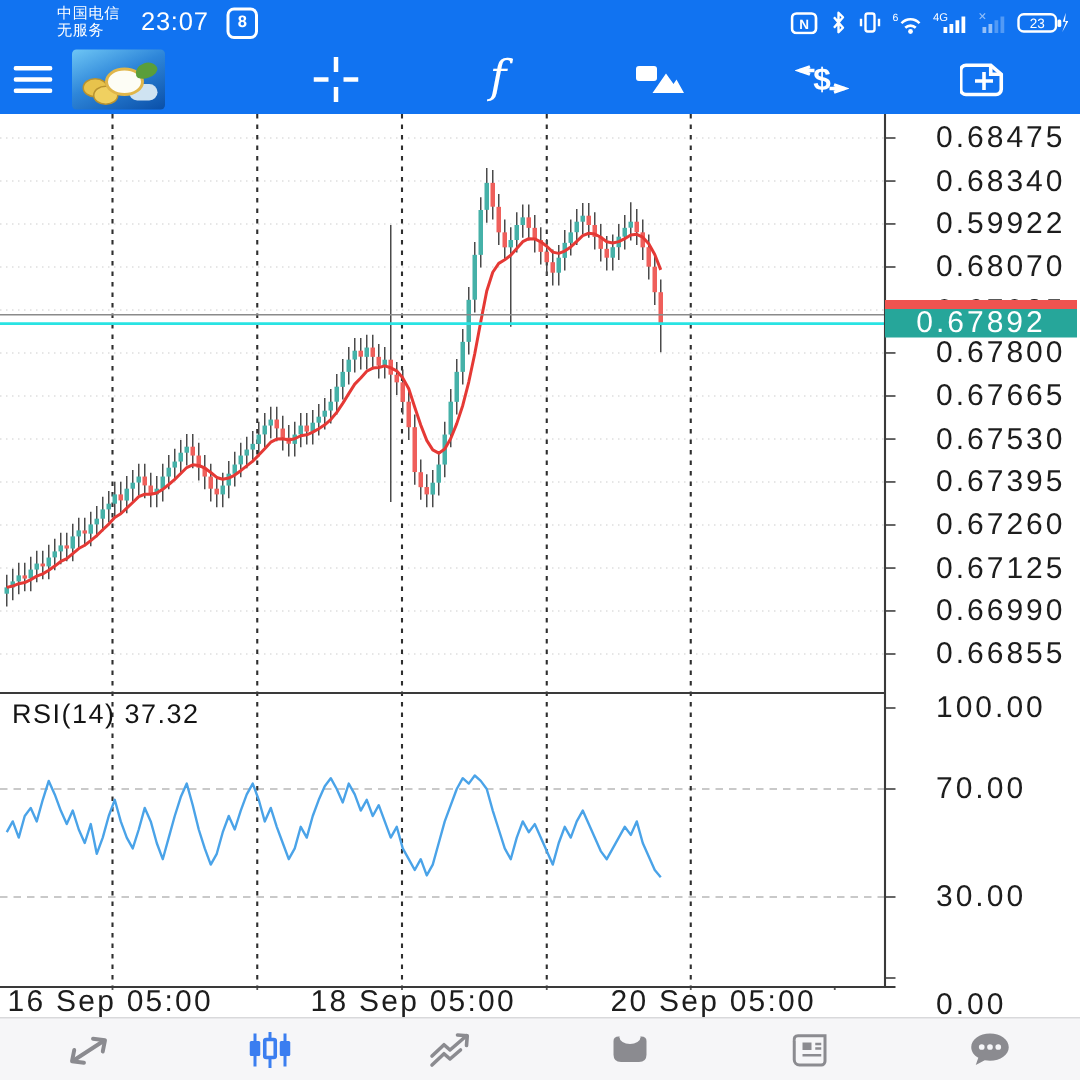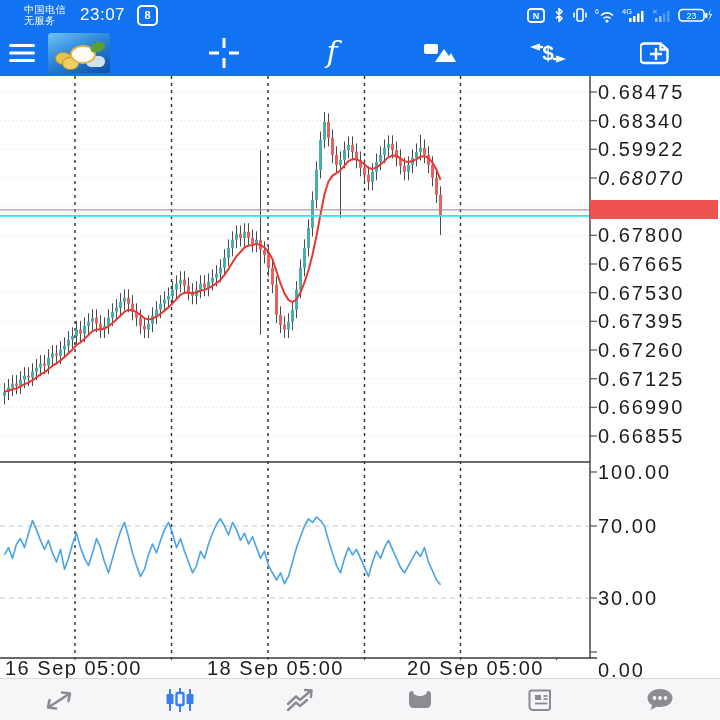--- a/index.html
+++ b/index.html
@@ -2,21 +2,21 @@
 <html><head>
 <meta charset="utf-8">
 <style>
   html,body{margin:0;padding:0;background:#fff;}
   .screen{position:relative;width:720px;height:720px;overflow:hidden;
           font-family:"Liberation Sans",sans-serif;background:#fff;}
 
   
   .status-bar{position:absolute;left:0;top:0;width:720px;height:30px;background:#1173f1;
               display:flex;align-items:center;color:#fff;}
-  .carrier-block{margin-left:24px;font-size:10px;line-height:11px;letter-spacing:.5px;}
+  .carrier-block{margin-left:38px;font-size:10px;line-height:11px;letter-spacing:.5px;}
   .status-time{margin-left:14px;font-size:17px;letter-spacing:.5px;}
   .badge8{margin-left:12px;width:17px;height:17px;border:2px solid #fff;border-radius:5px;
           font-size:11px;font-weight:bold;display:flex;align-items:center;justify-content:center;}
   .status-icons{margin-left:auto;margin-right:8px;display:flex;align-items:center;gap:7px;}
   .status-icons svg{display:block;}
 
   
   .toolbar{position:absolute;left:0;top:30px;width:720px;height:46px;background:#1173f1;
            display:flex;align-items:center;}
   .menu-btn{width:40px;height:40px;display:flex;align-items:center;justify-content:center;margin-left:2px;}
@@ -31,21 +31,21 @@
   .tool-icons{flex:1;display:flex;justify-content:space-around;align-items:center;margin-left:60px;margin-right:10px;}
   .tool-btn{display:flex;align-items:center;justify-content:center;height:42px;min-width:42px;}
   .fn-glyph{font:italic 30px "DejaVu Serif",serif;color:#fff;padding-bottom:4px;}
 
   
   .chart-wrap{position:absolute;left:0;top:76px;width:720px;height:602px;background:#fff;}
   #chart-svg{position:absolute;left:0;top:0;}
   .sym-label{position:absolute;left:10px;top:5px;font-size:20px;letter-spacing:1.5px;color:#141414;}
   .ohlc-label{position:absolute;left:5px;top:23px;font-size:20px;letter-spacing:1.5px;color:#141414;white-space:nowrap;}
   .rsi-title{position:absolute;left:8px;top:390px;font-size:18px;letter-spacing:1px;color:#141414;}
-  .axis-label{position:absolute;left:598px;height:22px;line-height:22px;font-size:20px;
+  .axis-label{position:absolute;left:624px;height:22px;line-height:22px;font-size:20px;
               letter-spacing:2px;color:#1d1d1d;white-space:nowrap;}
   .date-label{position:absolute;top:583px;height:31px;line-height:18px;font-size:20px;
               letter-spacing:1.5px;color:#1d1d1d;white-space:nowrap;}
   .price-tag{position:absolute;left:590px;width:128px;height:19px;line-height:19px;text-align:center;
              color:#fff;font-size:20px;letter-spacing:2px;}
   #ask-tag{z-index:1;}
   #bid-tag{z-index:2;}
 
   
   .navbar{position:absolute;left:0;top:678px;width:720px;height:42px;background:#f6f6f8;
@@ -425,25 +425,26 @@
         <line x1="440.5" y1="110.3" x2="440.5" y2="158.9" stroke="#4a4a4a" stroke-width="1"></line>
         <rect x="439" y="118.8" width="3" height="21.0" fill="#ef5f5b"></rect>
         <path d="M4.5,315.6 L8.5,314.7 L12.5,313.1 L16.5,312.4 L20.5,310.4 L24.5,308.1 L28.5,306.6 L32.5,304.2 L36.5,301.4 L40.5,298.3 L44.5,296.4 L48.5,293.1 L52.5,289.7 L56.5,287.5 L60.5,284.4 L64.5,281.1 L68.5,277.2 L72.5,273.4 L76.5,269.0 L80.5,266.5 L84.5,262.8 L88.5,259.0 L92.5,255.1 L96.5,253.5 L100.5,253.5 L104.5,252.7 L108.5,250.2 L112.5,247.0 L116.5,243.6 L120.5,239.7 L124.5,235.7 L128.5,233.9 L132.5,234.3 L136.5,236.0 L140.5,239.0 L144.5,242.3 L148.5,243.5 L152.5,242.7 L156.5,240.7 L160.5,237.8 L164.5,234.6 L168.5,231.4 L172.5,227.4 L176.5,223.1 L180.5,218.8 L184.5,216.7 L188.5,216.5 L192.5,217.3 L196.5,216.5 L200.5,214.5 L204.5,213.9 L208.5,212.1 L212.5,209.8 L216.5,207.2 L220.5,203.7 L224.5,198.9 L228.5,192.9 L232.5,186.4 L236.5,180.1 L240.5,176.0 L244.5,171.5 L248.5,169.4 L252.5,169.0 L256.5,167.9 L260.5,169.2 L264.5,171.3 L268.5,175.9 L272.5,183.2 L276.5,195.5 L280.5,207.4 L284.5,217.6 L288.5,223.9 L292.5,226.1 L296.5,223.3 L300.5,216.3 L304.5,206.4 L308.5,194.3 L312.5,178.7 L316.5,159.8 L320.5,138.5 L324.5,118.0 L328.5,105.5 L332.5,99.6 L336.5,97.2 L340.5,94.2 L344.5,89.7 L348.5,85.1 L352.5,83.1 L356.5,83.3 L360.5,85.2 L364.5,88.2 L368.5,92.1 L372.5,92.9 L376.5,91.4 L380.5,88.6 L384.5,84.9 L388.5,81.1 L392.5,79.5 L396.5,80.0 L400.5,82.2 L404.5,85.2 L408.5,86.0 L412.5,85.1 L416.5,83.1 L420.5,80.6 L424.5,80.2 L428.5,82.1 L432.5,86.5 L436.5,93.7 L440.5,103.9 " fill="none" stroke="#e53935" stroke-width="2" stroke-linejoin="round"></path>
         <line x1="0" y1="133.9" x2="590" y2="133.9" stroke="#8a8a8a" stroke-width="1"></line>
         <line x1="0" y1="139.8" x2="593" y2="139.8" stroke="#29e3e3" stroke-width="1.8"></line>
         <path d="M4.5,478.8 L8.5,471.6 L12.5,482.4 L16.5,468.0 L20.5,462.6 L24.5,471.6 L28.5,457.2 L32.5,444.6 L36.5,453.6 L40.5,464.4 L44.5,473.4 L48.5,464.4 L52.5,477.0 L56.5,486.0 L60.5,473.4 L64.5,493.2 L68.5,482.4 L72.5,468.0 L76.5,457.2 L80.5,471.6 L84.5,482.4 L88.5,489.6 L92.5,477.0 L96.5,462.6 L100.5,471.6 L104.5,486.0 L108.5,496.8 L112.5,482.4 L116.5,468.0 L120.5,455.4 L124.5,446.4 L128.5,460.8 L132.5,477.0 L136.5,489.6 L140.5,500.4 L144.5,493.2 L148.5,478.8 L152.5,468.0 L156.5,477.0 L160.5,464.4 L164.5,453.6 L168.5,446.4 L172.5,457.2 L176.5,471.6 L180.5,462.6 L184.5,475.2 L188.5,486.0 L192.5,496.8 L196.5,489.6 L200.5,475.2 L204.5,482.4 L208.5,468.0 L212.5,457.2 L216.5,448.2 L220.5,442.8 L224.5,450.0 L228.5,459.0 L232.5,446.4 L236.5,453.6 L240.5,464.4 L244.5,457.2 L248.5,468.0 L252.5,460.8 L256.5,471.6 L260.5,482.4 L264.5,475.2 L268.5,489.6 L272.5,496.8 L276.5,504.0 L280.5,496.8 L284.5,507.6 L288.5,500.4 L292.5,486.0 L296.5,471.6 L300.5,460.8 L304.5,450.0 L308.5,442.8 L312.5,446.4 L316.5,441.0 L320.5,444.6 L324.5,450.0 L328.5,464.4 L332.5,477.0 L336.5,489.6 L340.5,496.8 L344.5,482.4 L348.5,471.6 L352.5,478.8 L356.5,473.4 L360.5,482.4 L364.5,491.4 L368.5,500.4 L372.5,486.0 L376.5,475.2 L380.5,482.4 L384.5,471.6 L388.5,464.4 L392.5,473.4 L396.5,482.4 L400.5,491.4 L404.5,496.8 L408.5,489.6 L412.5,482.4 L416.5,475.2 L420.5,480.6 L424.5,471.6 L428.5,486.0 L432.5,495.0 L436.5,504.0 L440.5,508.8 " fill="none" stroke="#4aa3e8" stroke-width="1.6" stroke-linejoin="round"></path>
         <line x1="0" y1="386" x2="590" y2="386" stroke="#3a3a3a" stroke-width="1.4"></line>
         <line x1="0" y1="582" x2="597" y2="582" stroke="#3a3a3a" stroke-width="1.4"></line>
         <line x1="590" y1="0" x2="590" y2="582" stroke="#3a3a3a" stroke-width="1.4"></line>
       </svg>
+    <div class="rsi-title">RSI(14) 37.32</div>
     <div id="price-labels">
         <div class="axis-label" style="top: 5px;">0.68475</div>
         <div class="axis-label" style="top: 33.6667px;">0.68340</div>
         <div class="axis-label" style="top: 62.3334px;">0.59922</div>
-        <div class="axis-label" style="top: 91.0001px; font-style: italic;">0.68070</div>
+        <div class="axis-label" style="top: 91.0001px;">0.68070</div>
         <div class="axis-label" style="top: 119.667px;">0.67935</div>
         <div class="axis-label" style="top: 148.333px;">0.67800</div>
         <div class="axis-label" style="top: 177px;">0.67665</div>
         <div class="axis-label" style="top: 205.667px;">0.67530</div>
         <div class="axis-label" style="top: 234.334px;">0.67395</div>
         <div class="axis-label" style="top: 263px; text-align: right;">0.67260</div>
         <div class="axis-label" style="top: 291.667px;">0.67125</div>
         <div class="axis-label" style="top: 320.334px;">0.66990</div>
         <div class="axis-label" style="top: 349px;">0.66855</div>
       </div>
@@ -452,20 +453,21 @@
         <div class="axis-label" style="top: 439px;">70.00</div>
         <div class="axis-label" style="top: 511px;">30.00</div>
         <div class="axis-label" style="top: 565px; margin-top: 18px;">0.00</div>
       </div>
     <div id="date-labels">
         <div class="date-label" style="top: 583px; left: 5px;">16 Sep 05:00</div>
         <div class="date-label" style="top: 583px; left: 207px;">18 Sep 05:00</div>
         <div class="date-label" style="top: 583px; left: 407px;">20 Sep 05:00</div>
       </div>
     <div class="price-tag" id="ask-tag" style="top: 124.352px; background: rgb(239, 83, 80);"></div>
+    <div class="price-tag" id="bid-tag" style="top: 130.298px; background: rgb(38, 166, 154);">0.67892</div>
   </div>
 
   <div class="navbar">
     <div class="nav-item">
       <svg width="30" height="26">
         <g stroke="#8b8b90" stroke-width="2.6" fill="none" stroke-linejoin="round" stroke-linecap="round">
           <path d="M4,20 L24,7"></path>
             <path d="M17,5.5 L25,6.5 L23.5,14"></path>
             <path d="M11,21.5 L3,20.5 L4.5,13"></path>
         </g>

